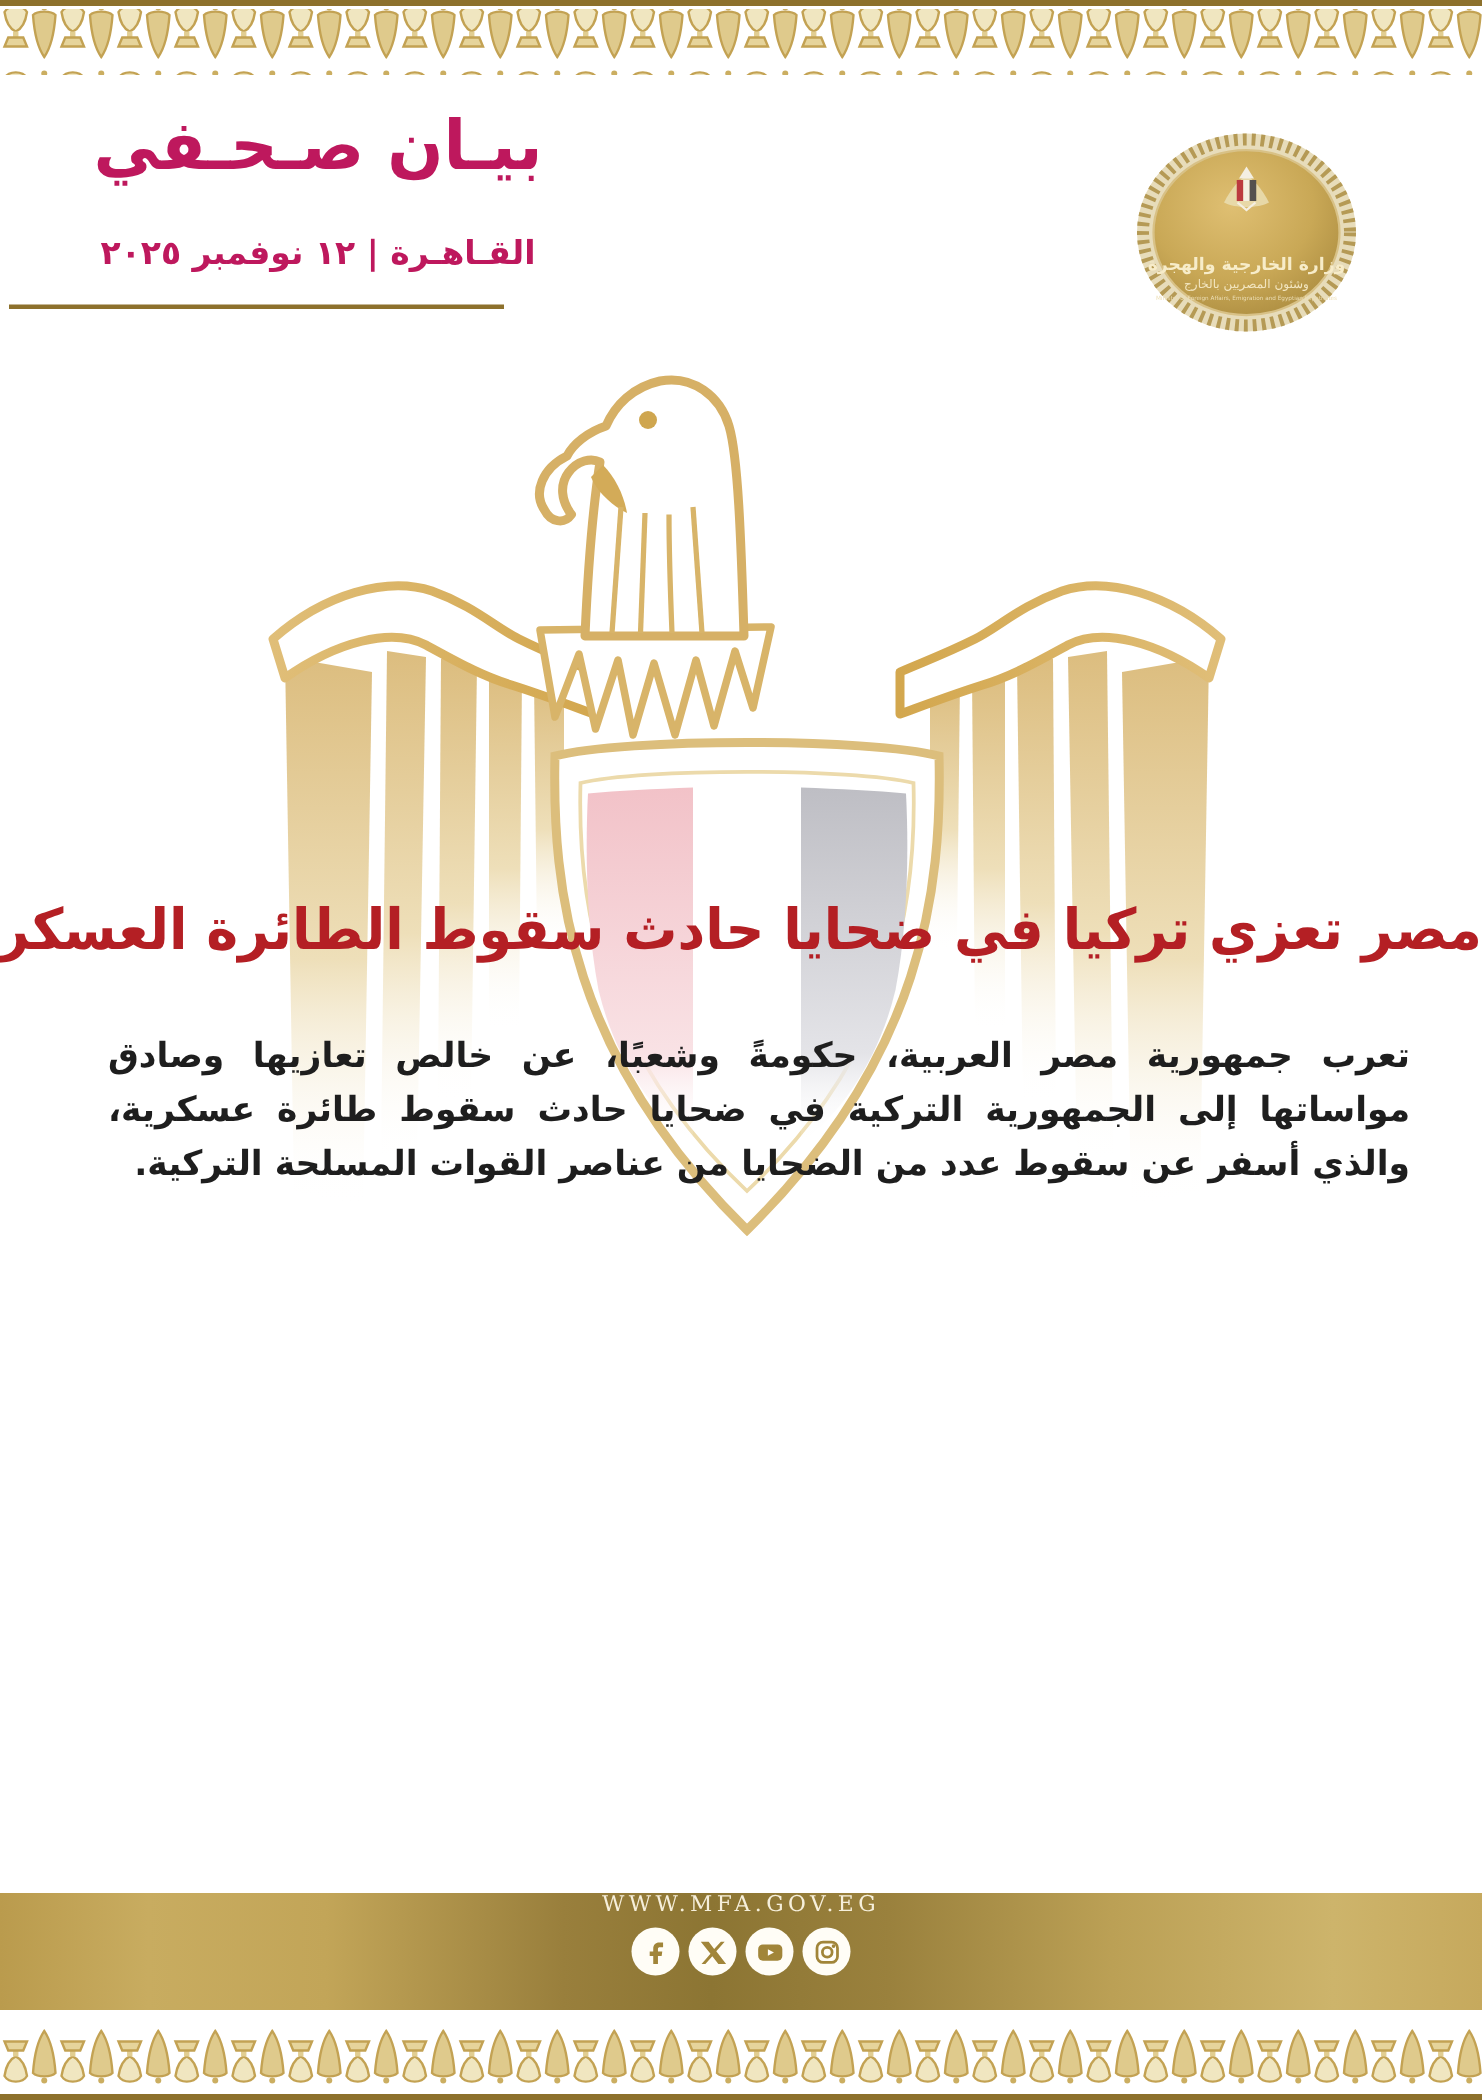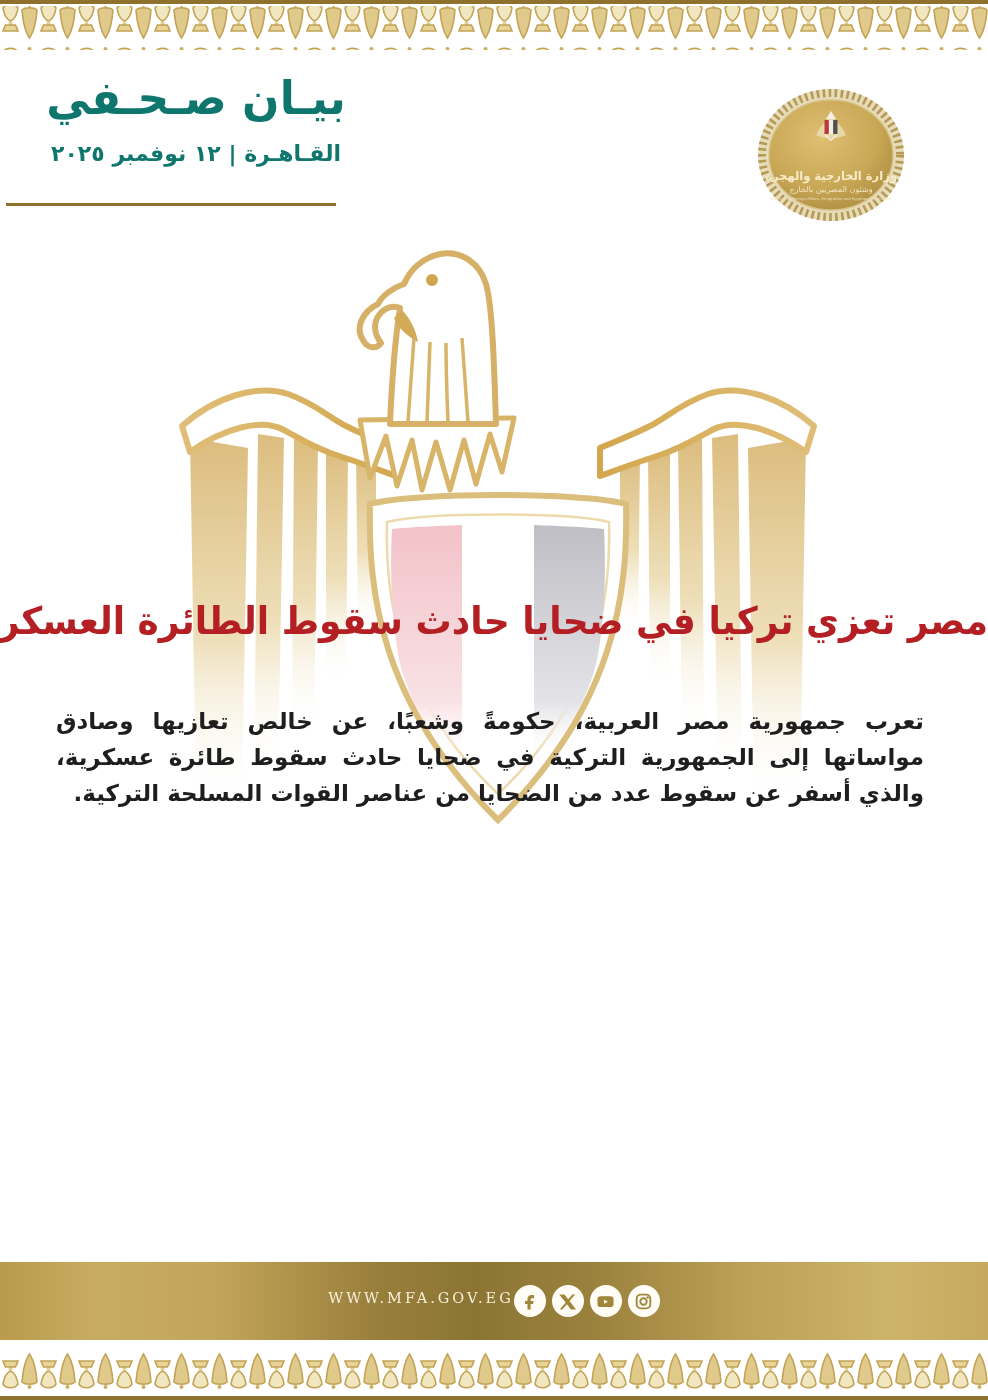--- a/index.html
+++ b/index.html
@@ -7,60 +7,60 @@
     position:relative;width:988px;height:1400px;margin:0 auto;
     background:#ffffff;overflow:hidden;
     font-family:"DejaVu Sans",sans-serif;
   }
   .border-strip{position:absolute;left:0;width:988px;display:block;}
   .border-top{top:0;}
   .border-bottom{top:1345px;}
 
   
   .header-left{
-    position:absolute;left:28px;top:72px;width:336px;
-    text-align:center;direction:rtl;color:#0f766e;
+    position:absolute;left:44px;top:72px;width:336px;
+    text-align:center;direction:rtl;color:#be185d;
   }
   .press-title{
     font-size:44px;font-weight:bold;letter-spacing:1px;
     transform:scaleY(1.04);white-space:nowrap;
   }
   .date-line{
-    margin-top:18px;font-size:22px;font-weight:bold;white-space:nowrap;
+    margin-top:34px;font-size:22px;font-weight:bold;white-space:nowrap;
   }
   .gold-rule{
     position:absolute;left:6px;top:203px;width:330px;height:3px;
     background:#8D712C;
   }
 
   .seal{position:absolute;left:756px;top:87px;}
 
   .eagle{position:absolute;left:164px;top:238px;z-index:1;}
 
   
   .headline{
     position:absolute;left:0;top:600px;width:988px;z-index:2;
     text-align:center;direction:rtl;
     font-size:36px;font-weight:bold;color:#B41F24;
     white-space:nowrap;transform:scaleY(1.05);
   }
   .body-text{
-    position:absolute;left:56px;top:686px;width:868px;z-index:2;
+    position:absolute;left:72px;top:686px;width:868px;z-index:2;
     direction:rtl;text-align:justify;text-align-last:right;
-    font-size:23px;font-weight:bold;color:#1E1E1E;line-height:36px;margin-top:17px;
+    font-size:23px;font-weight:bold;color:#1E1E1E;line-height:36px;
   }
   .body-text p{margin:0;}
   .body-text p + p{margin-top:30px;}
 
   
   .footer-bar{
     position:absolute;left:0;top:1262px;width:988px;height:78px;z-index:2;
     background:linear-gradient(90deg,#BA9B4D 0%,#C8AC60 10%,#C2A558 22%,
       #997F3C 38%,#8C7533 48%,#9A813D 60%,#BBA055 75%,#CDB46B 90%,#C6A95D 100%);
-    display:flex;flex-direction:row;align-items:center;justify-content:center;
+    display:flex;flex-direction:column;align-items:center;
   }
   .website-url{
     font-family:"DejaVu Serif",serif;font-size:14.5px;letter-spacing:3px;
     color:#F6EFDB;margin-bottom:7px;
   }
   .social-row{display:flex;gap:6px;}
   .social-circle{
     width:32px;height:32px;border-radius:50%;background:#FFFDF6;
     display:flex;align-items:center;justify-content:center;cursor:pointer;
   }

